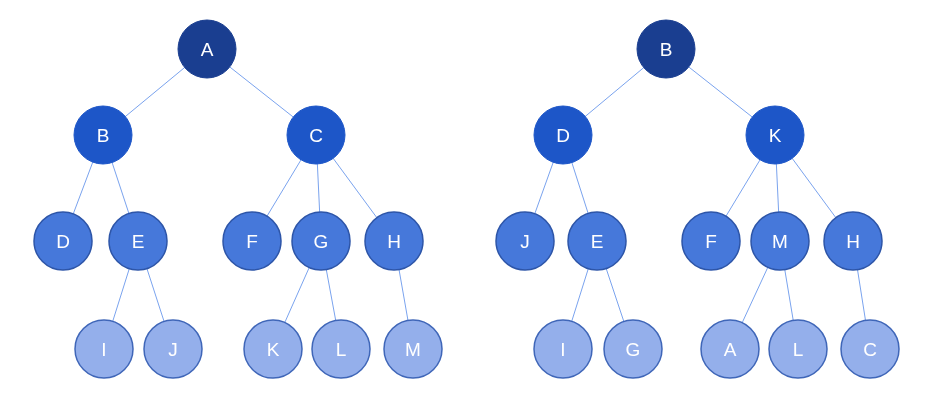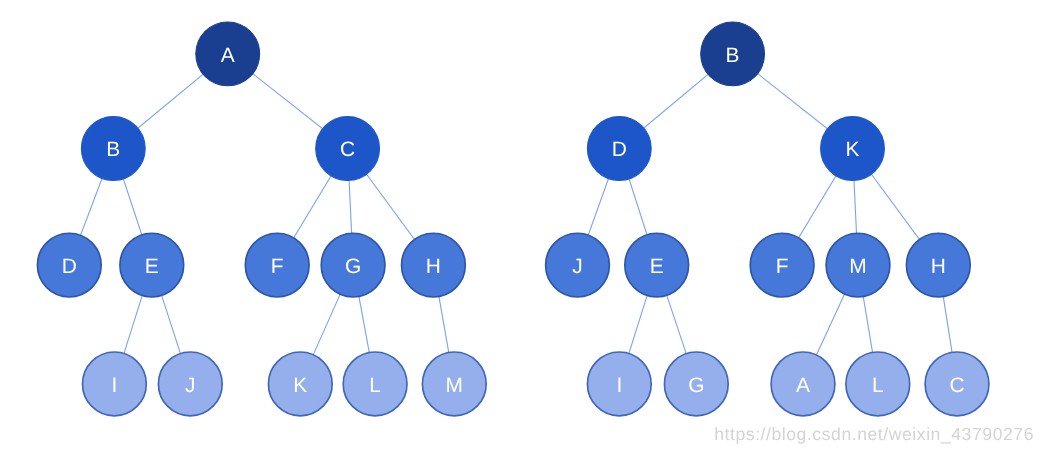--- a/index.html
+++ b/index.html
@@ -165,14 +165,13 @@
       </g>
       <g>
         <circle cx="798" cy="349" r="29" fill="#94AFEB" stroke="#3F66B8" stroke-width="1.5"></circle>
         <text x="798" y="356" fill="#FFFFFF" class="node-label">L</text>
       </g>
       <g>
         <circle cx="870" cy="349" r="29" fill="#94AFEB" stroke="#3F66B8" stroke-width="1.5"></circle>
         <text x="870" y="356" fill="#FFFFFF" class="node-label">C</text>
       </g>
     </svg>
-  <div class="watermark">https://blog.csdn.net/weixin_43790276</div>
 </div>
 
 </body></html>

